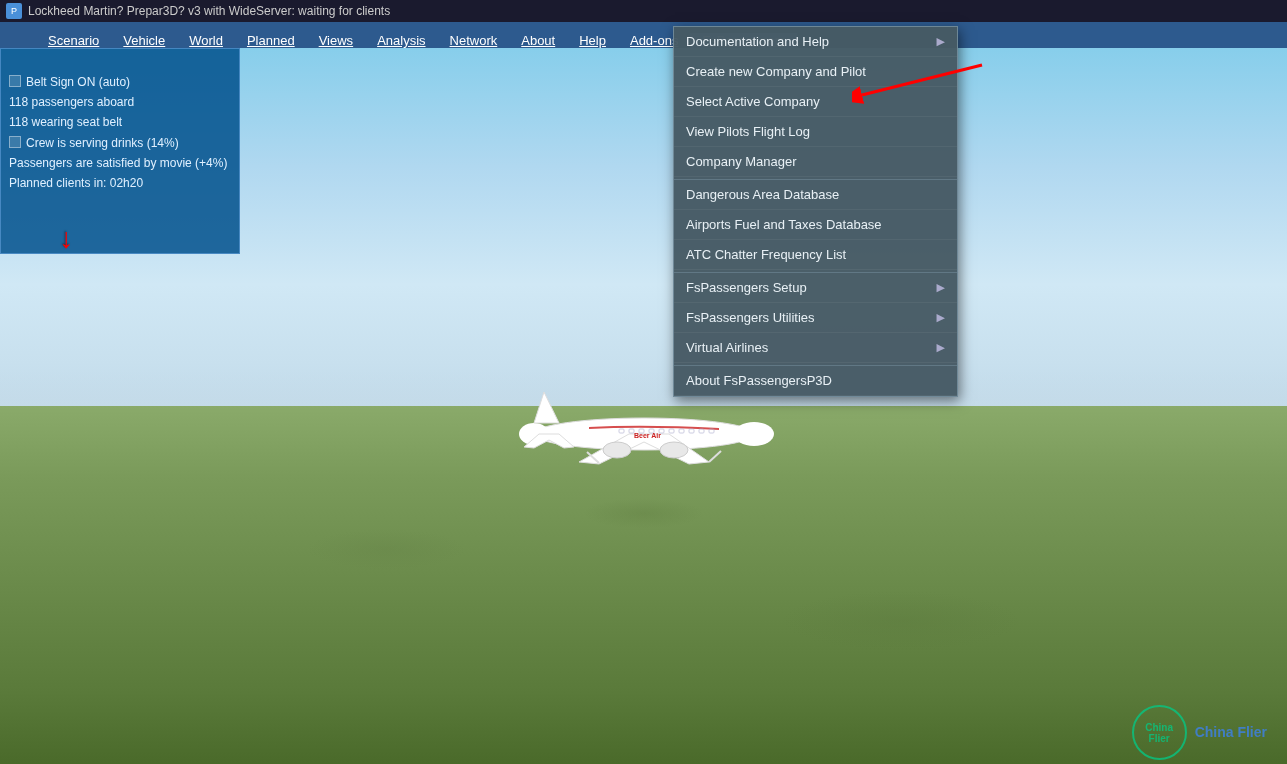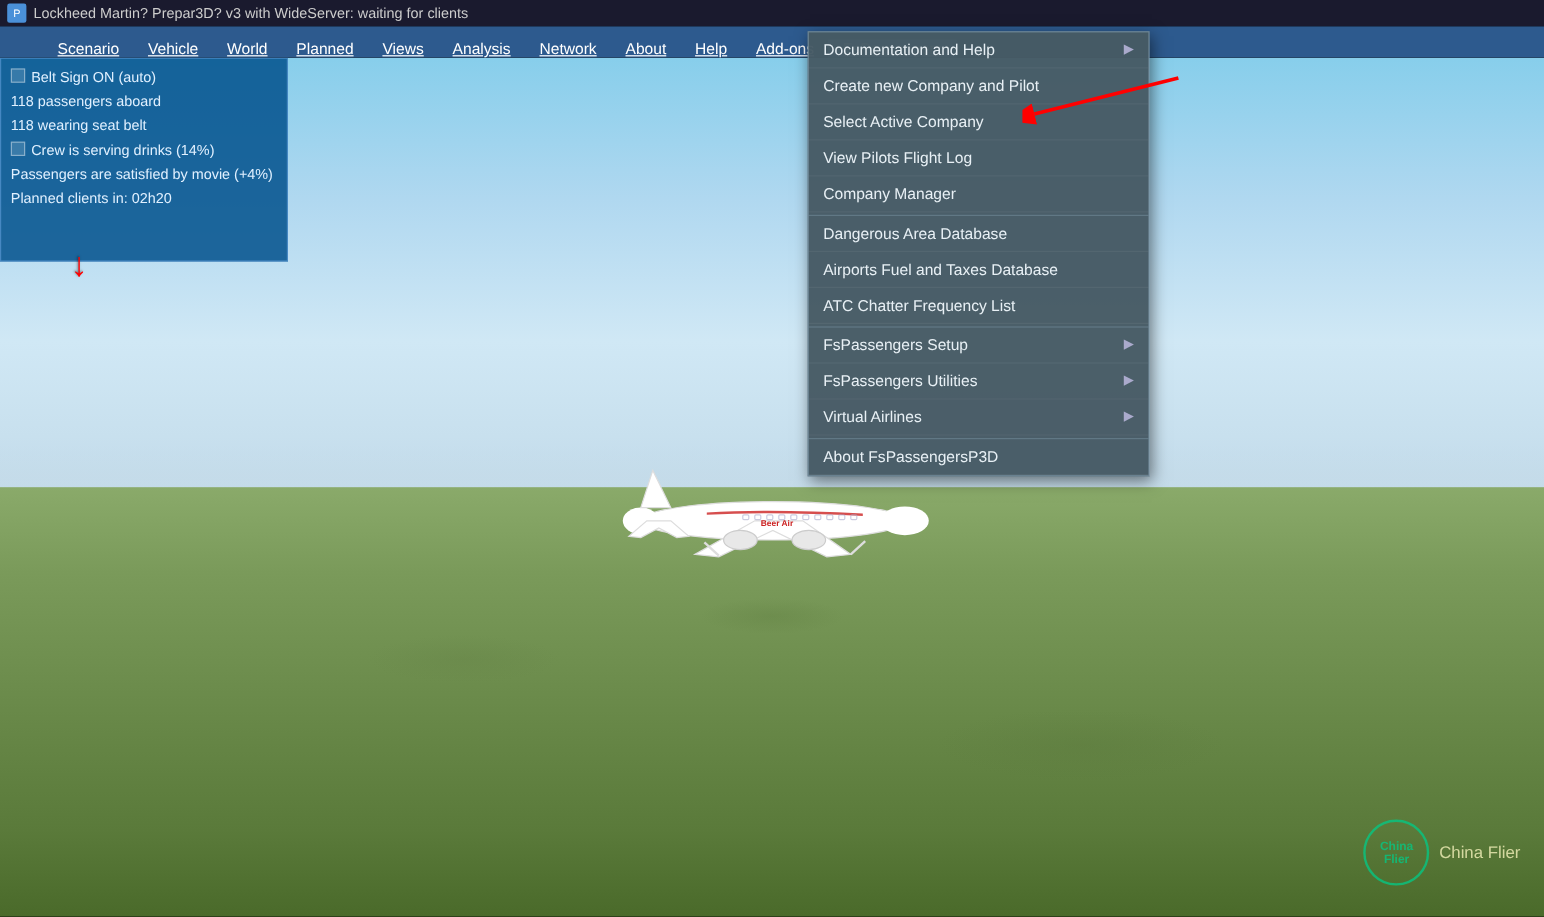--- a/index.html
+++ b/index.html
@@ -131,21 +131,21 @@
     }
 
     
     #status-panel {
       position: absolute;
       top: 0;
       left: 0;
       width: 240px;
       background: rgba(0, 80, 140, 0.85);
       border: 1px solid rgba(100, 160, 220, 0.6);
-      padding: 6px 8px;
+      padding: 24px 8px;
       color: #e0f0ff;
       font-size: 12px;
       line-height: 1.6;
       z-index: 50;
     }
     .status-row {
       display: flex;
       align-items: flex-start;
       margin-bottom: 1px;
     }
@@ -177,21 +177,21 @@
       background: rgba(70, 90, 100, 0.97);
       border: 1px solid rgba(150,180,200,0.5);
       z-index: 200;
       box-shadow: 2px 4px 12px rgba(0,0,0,0.5);
     }
     .dropdown-item {
       padding: 7px 12px;
       color: #e8f0f5;
       cursor: pointer;
       display: flex;
-      align-items: flex-start;
+      align-items: center;
       justify-content: space-between;
       white-space: nowrap;
       border-bottom: 1px solid rgba(255,255,255,0.05);
       font-size: 13px;
     }
     .dropdown-item.separator-above {
       border-top: 1px solid rgba(150,180,200,0.3);
       margin-top: 2px;
     }
     .dropdown-arrow {
@@ -204,21 +204,21 @@
       position: absolute;
       top: 55px;
       right: 295px;
       z-index: 300;
       pointer-events: none;
     }
 
     
     #watermark {
       position: absolute;
-      bottom: 26px;
+      bottom: 4px;
       right: 20px;
       z-index: 50;
       display: flex;
       align-items: center;
       gap: 8px;
       opacity: 0.75;
     }
     .watermark-circle {
       width: 55px;
       height: 55px;
@@ -226,23 +226,23 @@
       border-radius: 50%;
       display: flex;
       align-items: center;
       justify-content: center;
       color: #00cc88;
       font-size: 10px;
       text-align: center;
       font-weight: bold;
     }
     .watermark-text {
-      color: #fef9c3;
+      color: #3b82f6;
       font-size: 14px;
-      font-weight: normal;
+      font-weight: bold;
       line-height: 1.2;
     }
   </style>
 </head>
 <body>
 
 <div id="title-bar">
   <div class="app-icon">P</div>
   <span>Lockheed Martin? Prepar3D? v3 with WideServer: waiting for clients</span>
 </div>

